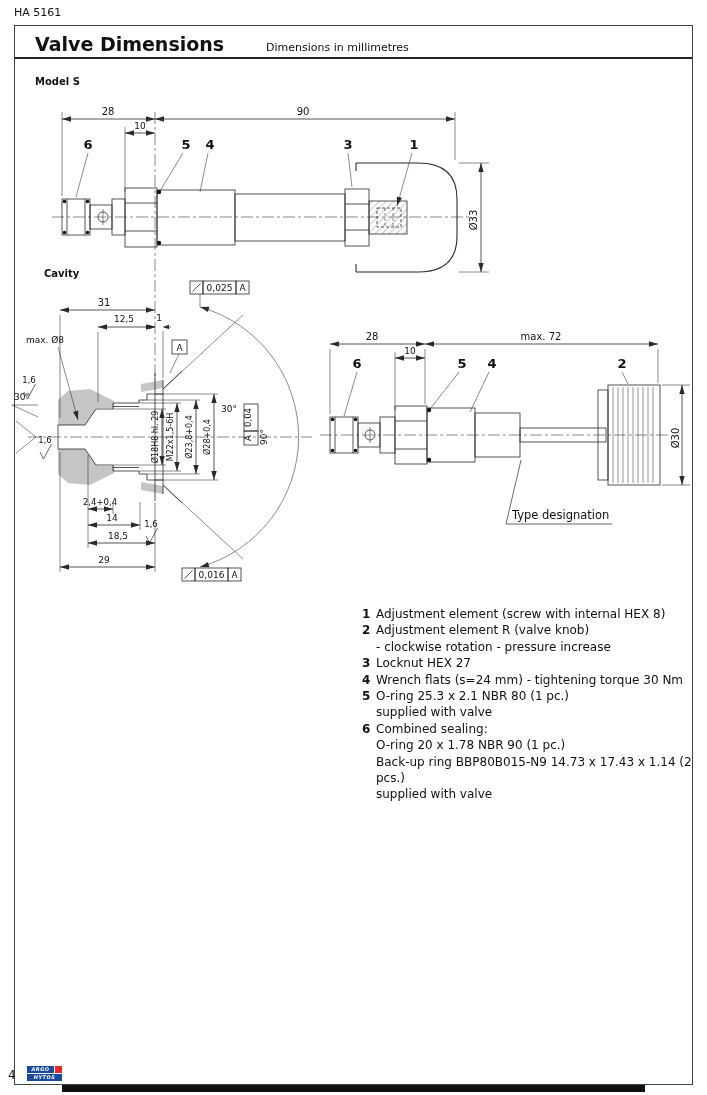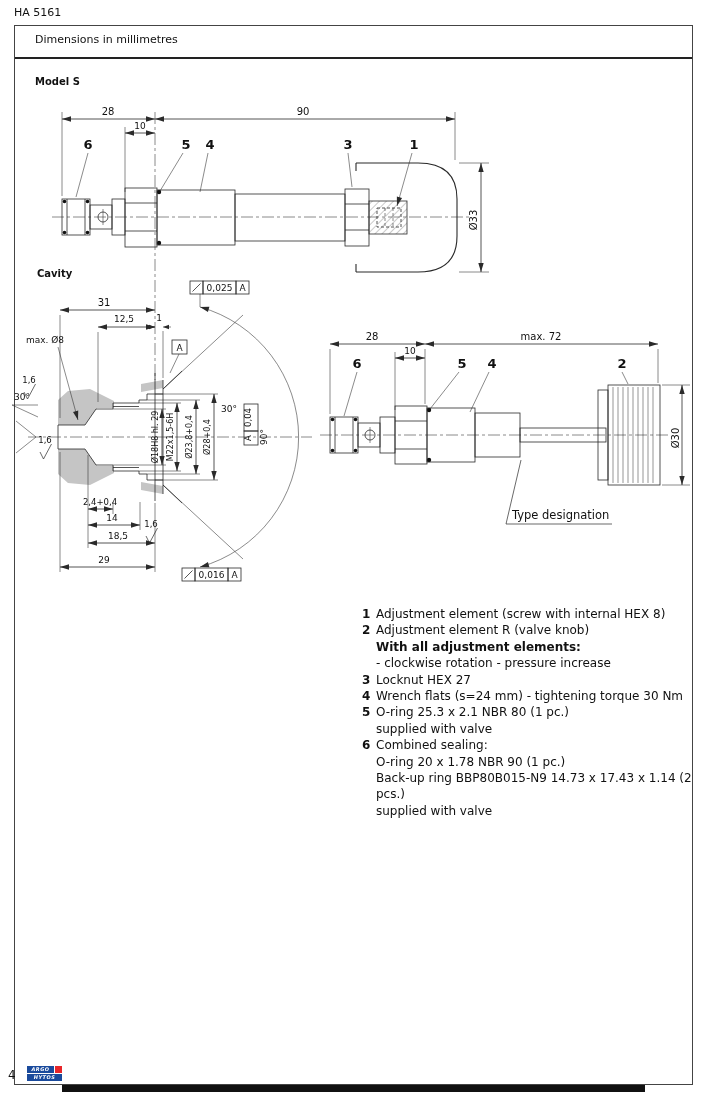--- a/index.html
+++ b/index.html
@@ -6,21 +6,21 @@
   html,body{background:#fff}
   body{width:707px;height:1095px;position:relative;font-family:"DejaVu Sans","Liberation Sans",sans-serif;color:#111;overflow:hidden}
   .abs{position:absolute}
   .doc-code{left:14px;top:6px;font-size:11px}
   .page-border{left:14px;top:25px;width:679px;height:1060px;border:1px solid #444}
   .title-row{left:15px;top:26px;width:677px;height:33px;border-bottom:2px solid #222;display:flex;align-items:baseline;padding-left:20px;padding-top:7px;gap:42px}
   .title-main{font-size:19px;font-weight:bold}
   .title-sub{font-size:11px}
   .section-label{font-weight:bold;font-size:10px}
   .lbl-model-s{left:35px;top:76px}
-  .lbl-cavity{left:37px;top:268px}
+  .lbl-cavity{left:44px;top:268px}
   .draw-layer{left:0;top:0}
   svg text{fill:#111;stroke:none;font-family:"DejaVu Sans","Liberation Sans",sans-serif}
   .dimt{font-size:10px}
   .dimt9{font-size:9px}
   .dimt85{font-size:8.5px}
   .dimt8{font-size:8px}
   .callout{font-size:13px;font-weight:bold}
   .legend{left:362px;top:606px;width:332px;font-size:12px;line-height:16.4px}
   .lrow{display:flex}
   .lnum{width:14px;flex:none;font-weight:bold}
@@ -32,20 +32,21 @@
   .logo-blue2{background:#1a4a9c;color:#fff;font-size:5px;line-height:7px;width:35px;text-align:center;letter-spacing:.5px}
   .logo-red{background:#e8262a;width:7px;height:7px;margin-left:1px}
   .bottom-bar{left:62px;top:1085px;width:583px;height:7px;background:#111}
 </style>
 </head>
 <body>
 
 <div class="abs doc-code">HA 5161</div>
 <div class="abs page-border"></div>
 <div class="abs title-row">
+  <span class="title-main">Valve Dimensions</span>
   <span class="title-sub">Dimensions in millimetres</span>
 </div>
 <div class="abs section-label lbl-model-s">Model S</div>
 <div class="abs section-label lbl-cavity">Cavity</div>
 
 <svg class="abs draw-layer" width="707" height="1095" viewBox="0 0 707 1095">
   <defs>
     <marker id="arr" viewBox="0 0 10 10" refX="9.5" refY="5" markerWidth="10" markerHeight="10" markerUnits="userSpaceOnUse" orient="auto-start-reverse">
       <path d="M0.5,2.3 L9.5,5 L0.5,7.7 Z" fill="#2a2a2a"></path>
     </marker>
@@ -262,21 +263,20 @@
   <div class="lrow">
       <span class="lnum">1</span>
       <span class="ltext">Adjustment element (screw with internal HEX 8)</span>
     </div>
   <div class="lrow">
       <span class="lnum">2</span>
       <span class="ltext">Adjustment element R (valve knob)</span>
     </div>
   <div class="lrow">
       <span class="lnum"></span>
-      <span class="ltext b">With all adjustment elements:</span>
     </div>
   <div class="lrow">
       <span class="lnum"></span>
       <span class="ltext">- clockwise rotation - pressure increase</span>
     </div>
   <div class="lrow">
       <span class="lnum"></span>
     </div>
   <div class="lrow">
       <span class="lnum">3</span>

